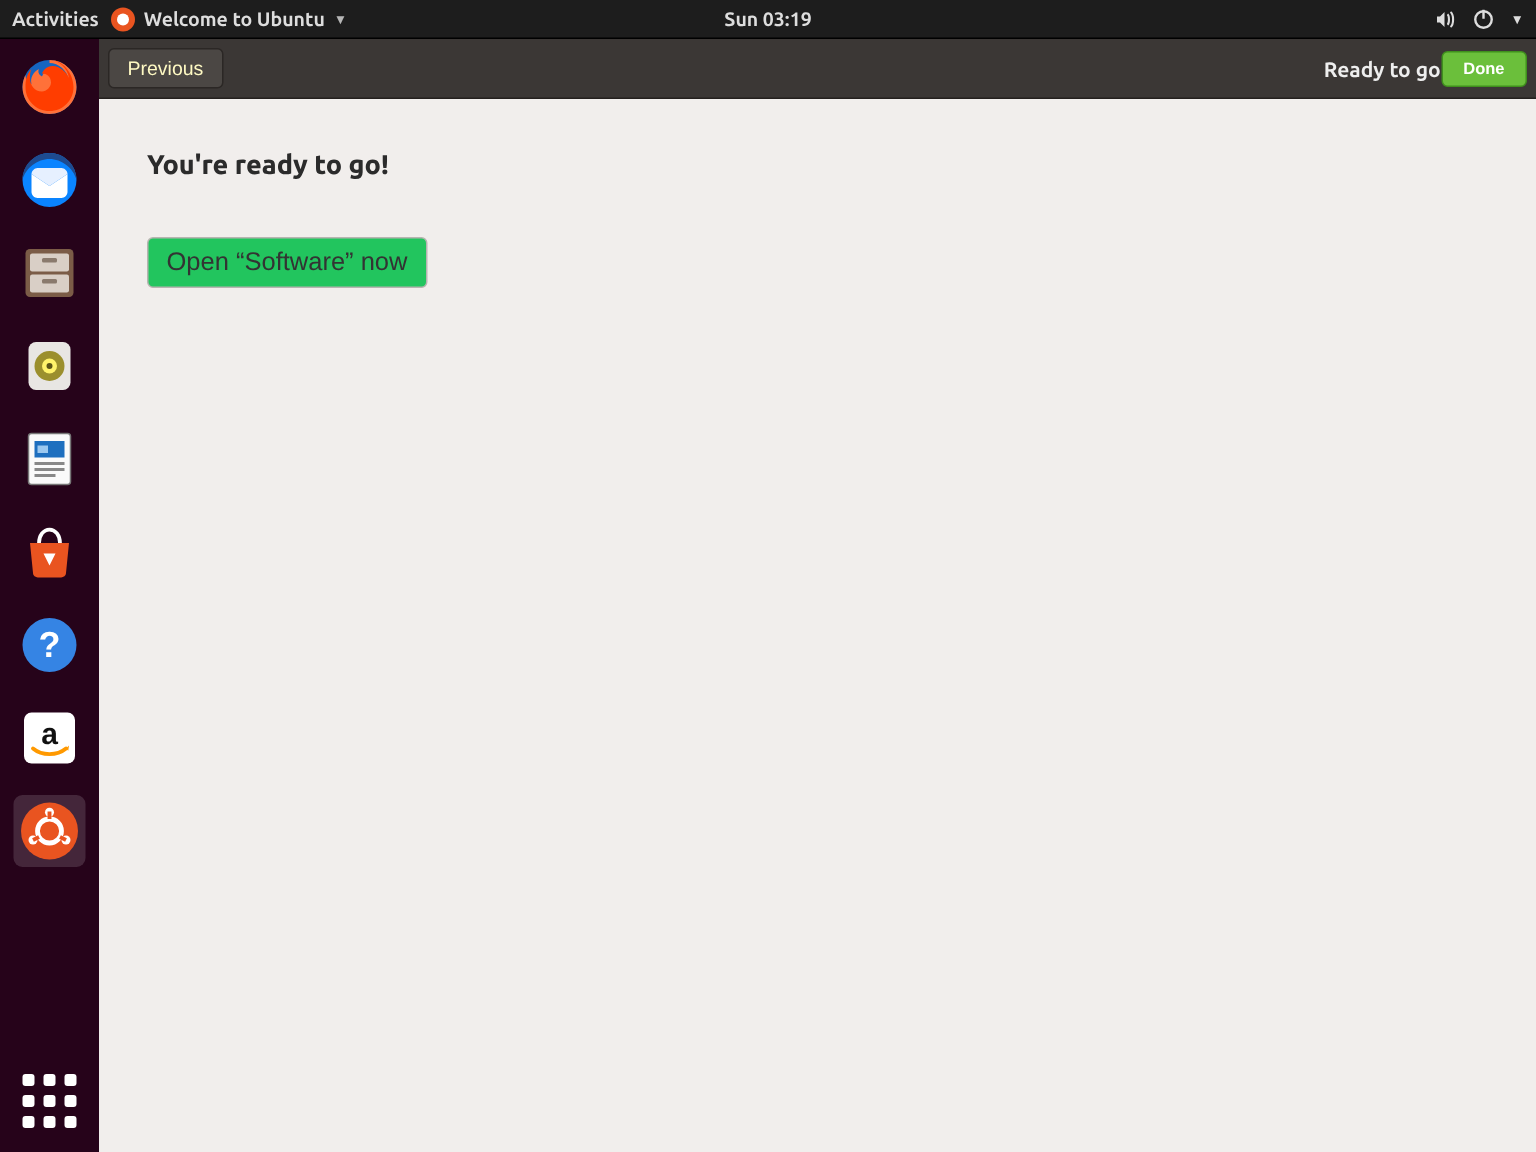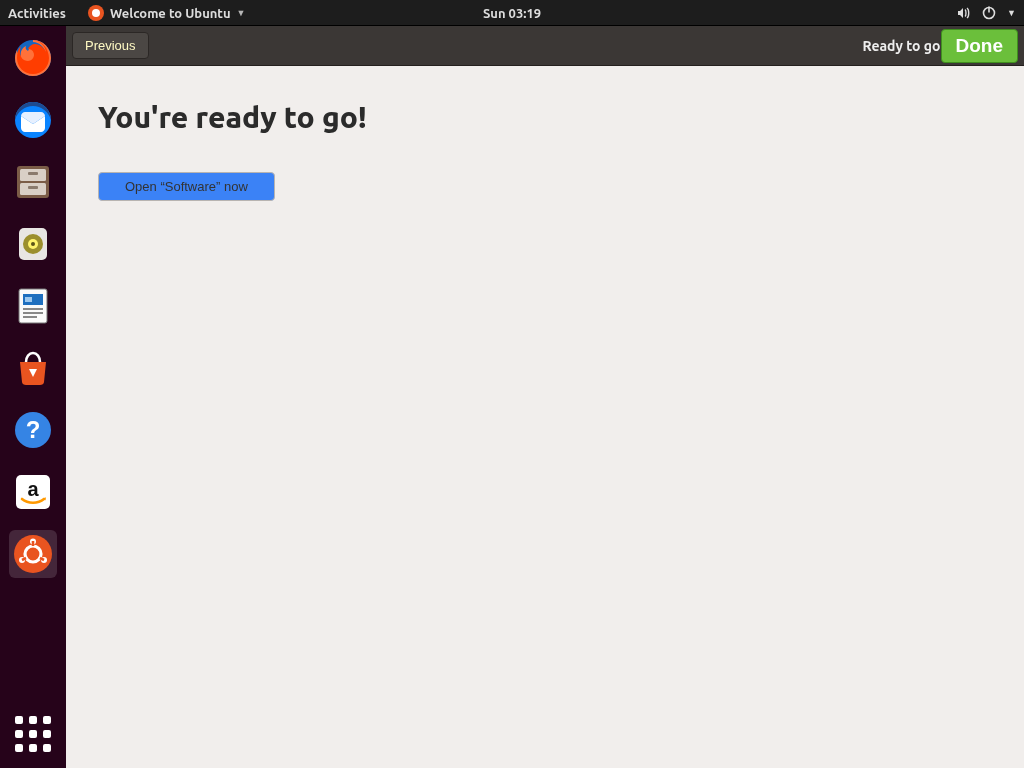--- a/index.html
+++ b/index.html
@@ -6,21 +6,21 @@
   html, body { width: 1024px; height: 768px; overflow: hidden; font-family: "Ubuntu", "Segoe UI", Arial, sans-serif; }
   body { background: #2c001e; color: #e8e6e3; }
 
   
   .topbar {
     position: absolute; top: 0; left: 0; right: 0; height: 26px;
     background: #1d1d1d; border-bottom: 1px solid #000;
     display: flex; align-items: center; color: #ddd; font-size: 13px;
     padding: 0 8px;
   }
-  .topbar .left { display: flex; align-items: center; gap: 22px; }
+  .topbar .left { display: flex; align-items: center; gap: 8px; }
   .topbar .left .activities { font-weight: 700; }
   .topbar .appmenu { display: flex; align-items: center; gap: 6px; font-weight: 700; text-align: right; }
   .topbar .appmenu .tri { font-size: 9px; opacity: .8; }
   .topbar .center { position: absolute; left: 50%; transform: translateX(-50%); font-weight: 700; }
   .topbar .right { margin-left: auto; display: flex; align-items: center; gap: 10px; }
   .cog-logo {
     width: 16px; height: 16px; border-radius: 50%; background: #e95420;
     display: inline-flex; align-items: center; justify-content: center;
   }
   .cog-logo::after { content: ""; width: 8px; height: 8px; border-radius: 50%; background: #fff; }
@@ -31,33 +31,33 @@
     background: #3b3735; border-bottom: 1px solid #24201e;
     display: flex; align-items: center; padding: 0 6px;
   }
   .hb-btn {
     background: #4b4744; color: #fef9c3; border: 1px solid #2b2725;
     border-radius: 4px; padding: 5px 12px; font-size: 13px; cursor: pointer;
   }
   .hb-title { flex: 1; text-align: right; font-weight: 700; color: #eee; font-size: 14px; }
   .hb-done {
     background: #6bbf3b; color: #fff; border: 1px solid #3f8f1d;
-    border-radius: 4px; padding: 5px 14px; font-size: 19px; font-weight: 600; cursor: pointer;
+    border-radius: 4px; padding: 5px 14px; font-size: 11px; font-weight: 600; cursor: pointer;
   }
 
   
   .content {
     position: absolute; top: 66px; left: 66px; right: 0; bottom: 0;
     background: #f1eeec; color: #2b2b2b; padding: 34px 32px;
   }
-  .content h1 { font-size: 30px; font-weight: 800; margin-bottom: 38px; }
+  .content h1 { font-size: 18px; font-weight: 800; margin-bottom: 38px; }
   .content p.lead { font-size: 14px; font-weight: 700; margin-bottom: 60px; }
   .soft-btn {
-    background: #3b82f6; color: #333; border: 1px solid #b8b4b1;
-    border-radius: 4px; padding: 6px 26px; font-size: 13px; cursor: pointer;
+    background: #22c55e; color: #333; border: 1px solid #b8b4b1;
+    border-radius: 4px; padding: 6px 12px; font-size: 17px; cursor: pointer;
   }
 
   
   .dock {
     position: absolute; top: 26px; left: 0; bottom: 0; width: 66px;
     background: rgba(30,10,20,.35);
     display: flex; flex-direction: column; align-items: center; padding-top: 8px; gap: 14px;
   }
   .dock .app {
     width: 48px; height: 48px; border-radius: 8px;

